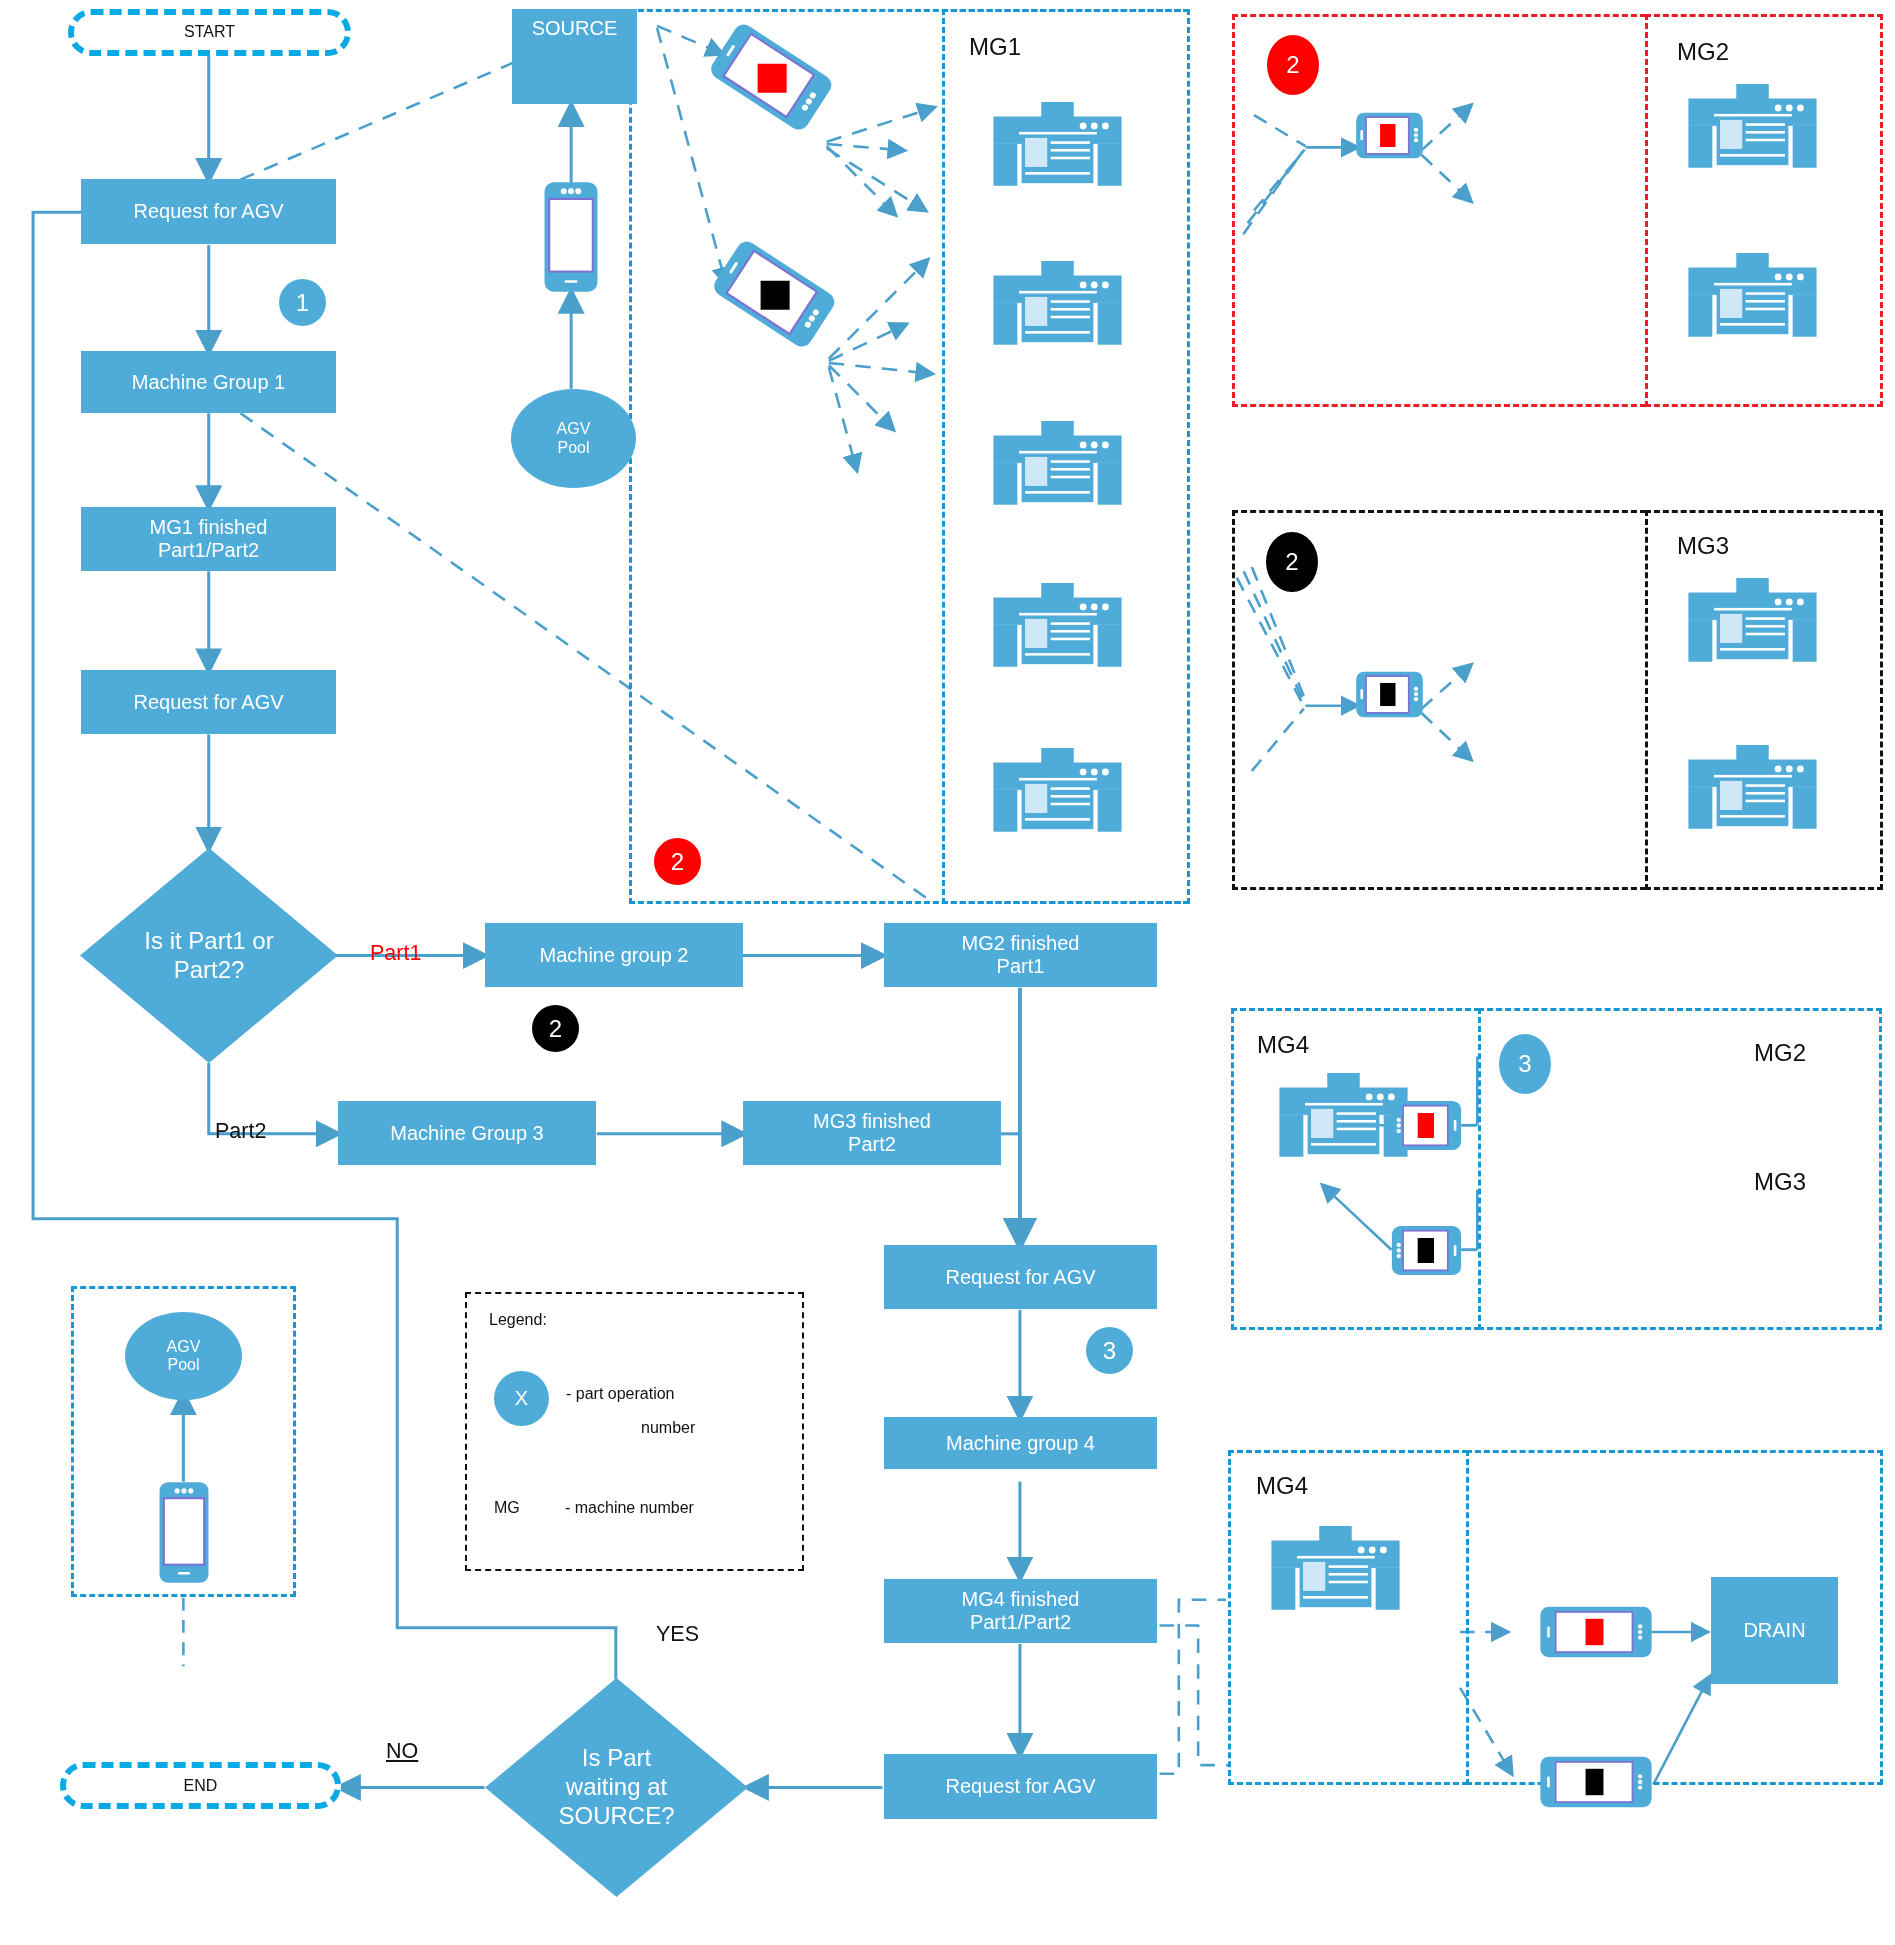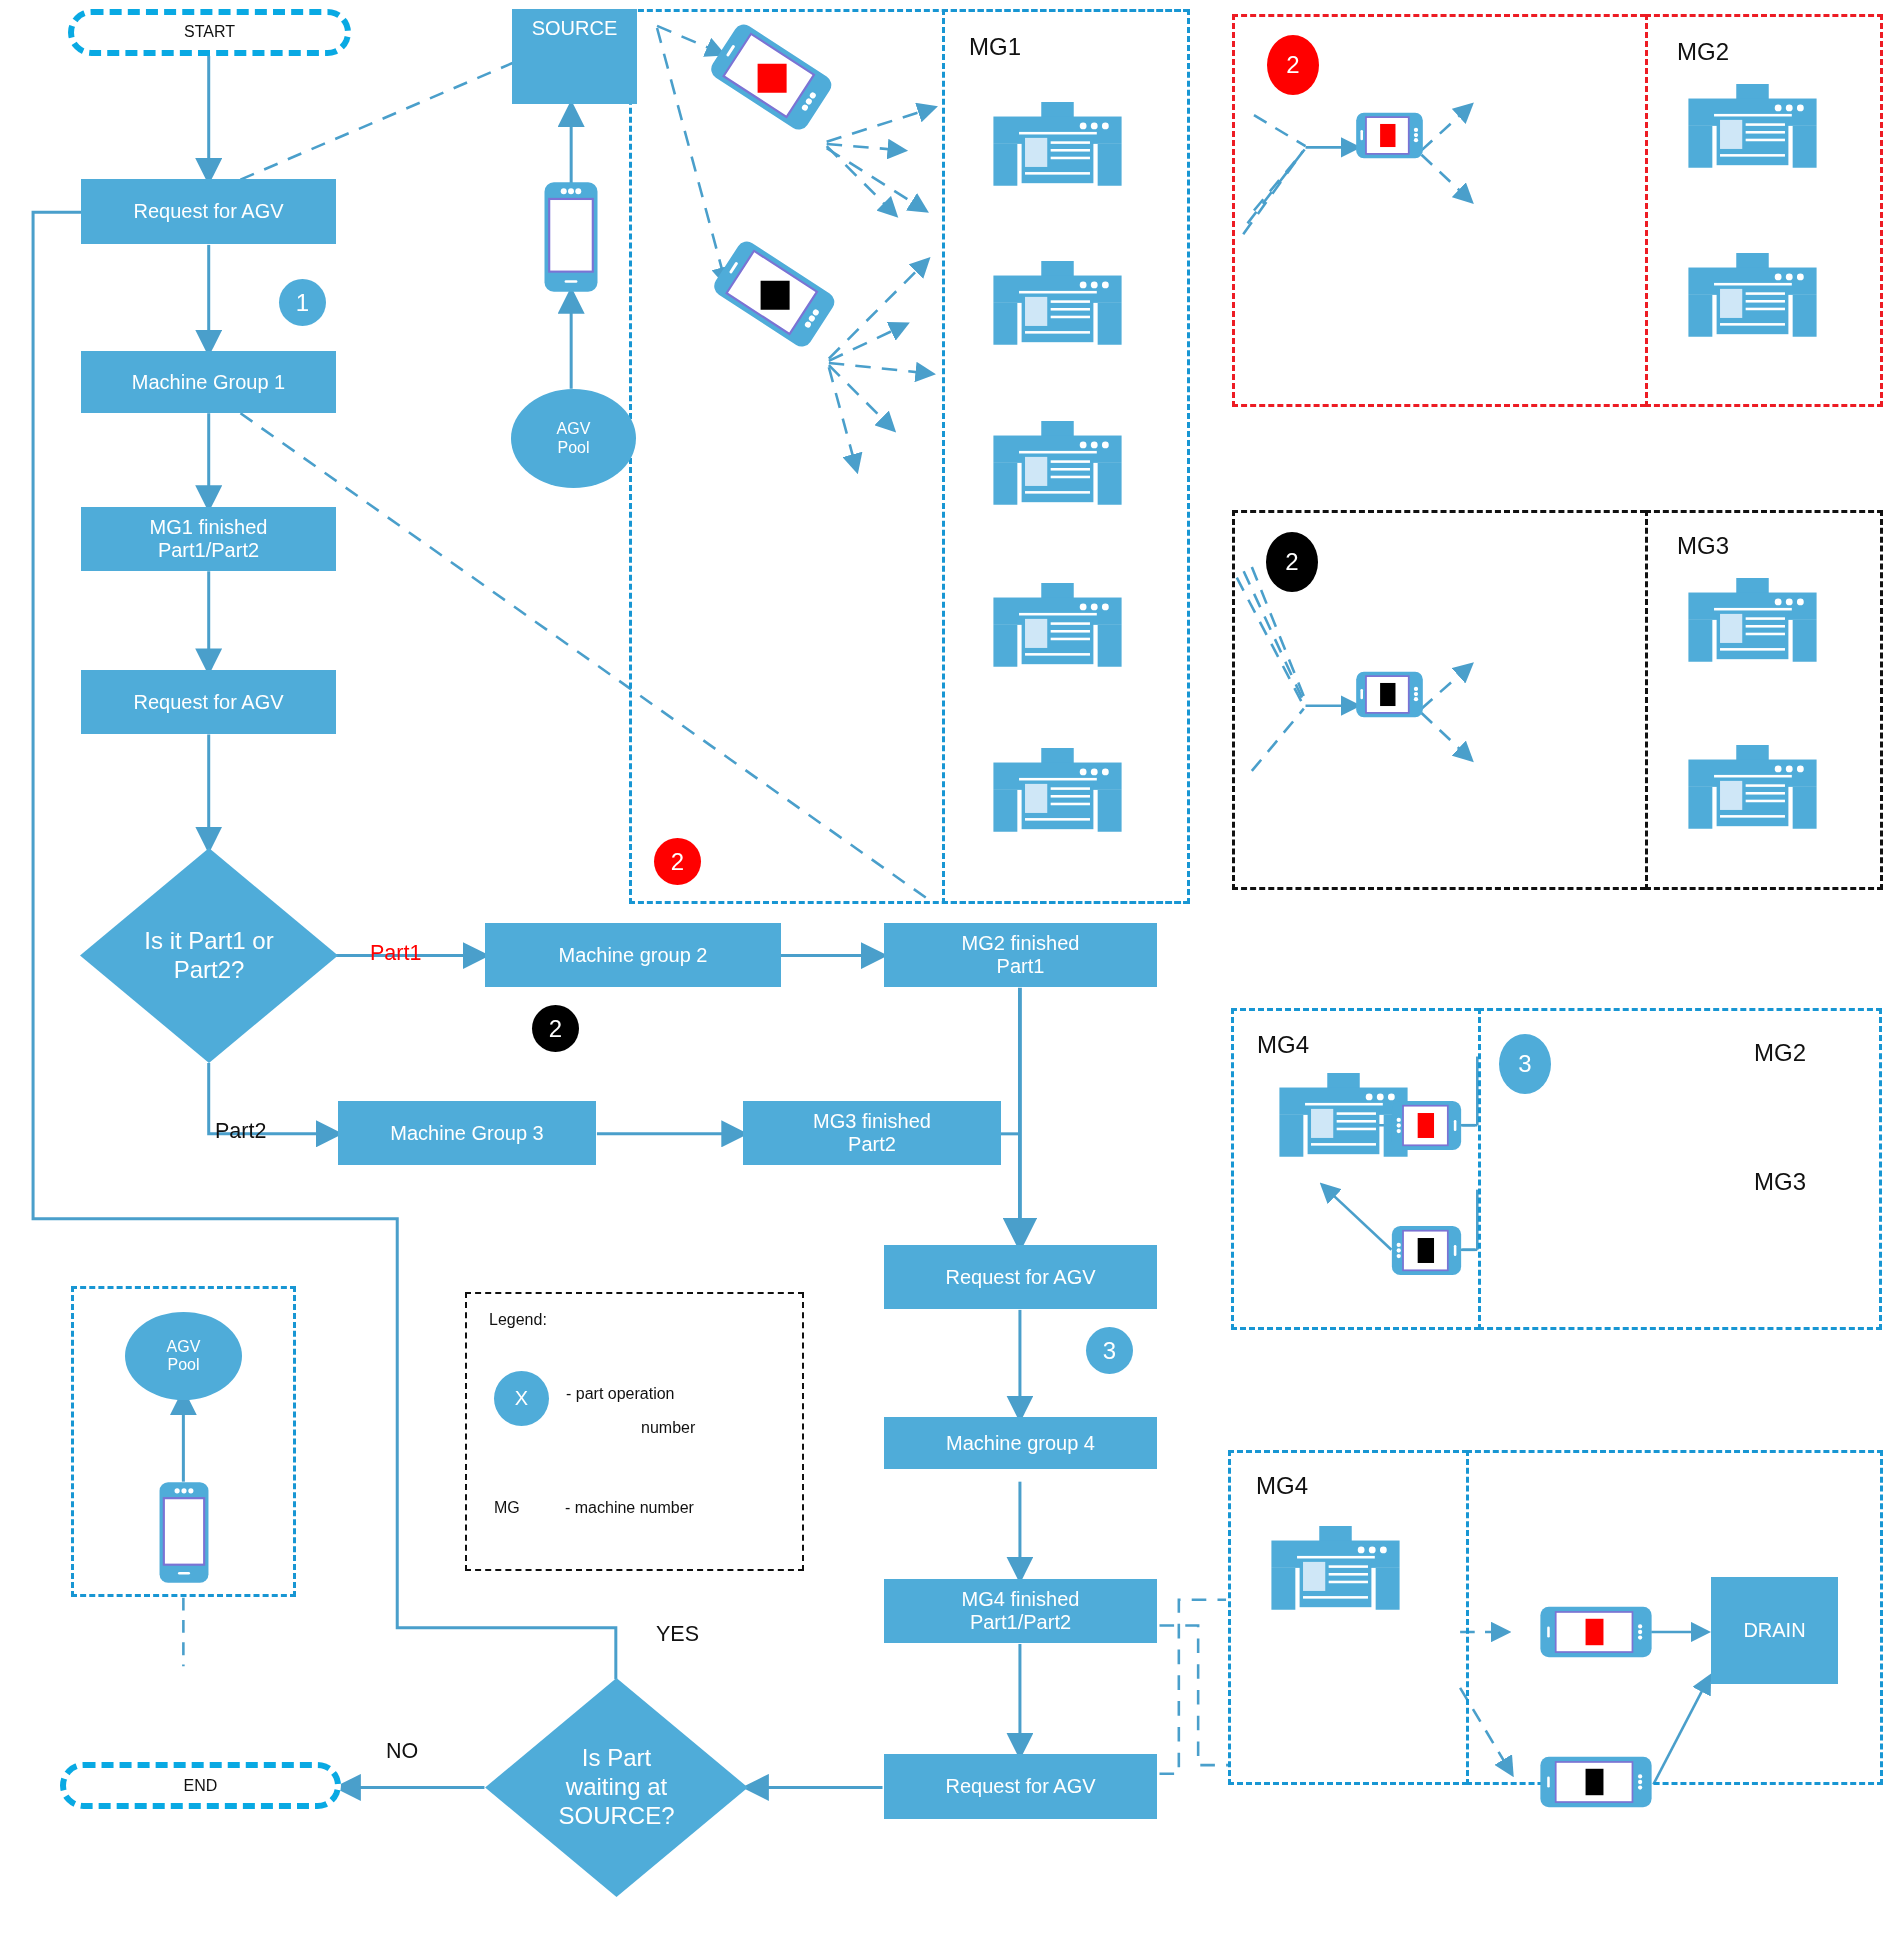--- a/index.html
+++ b/index.html
@@ -220,21 +220,21 @@
     <span>Part2</span>
   </div>
 
   <div class="opnum red" style="left:654px;top:838px;width:47px;height:47px;">
     <span>2</span>
   </div>
   <div class="opnum black" style="left:532px;top:1005px;width:47px;height:47px;">
     <span>2</span>
   </div>
 
-  <div class="node proc" style="left:485px;top:923px;width:296px;height:64px;">
+  <div class="node proc" style="left:485px;top:923px;width:258px;height:64px;">
     <span>Machine group 2</span>
   </div>
 
   <div class="node proc" style="left:884px;top:923px;width:273px;height:64px;flex-direction:column;">
     <span>MG2 finished</span>
     <span>Part1</span>
   </div>
 
   <div class="node proc" style="left:338px;top:1101px;width:258px;height:64px;">
     <span>Machine Group 3</span>
@@ -275,21 +275,21 @@
         <div>Is Part</div>
         <div>waiting at</div>
         <div>SOURCE?</div>
       </div>
     </div>
   </div>
 
   <div class="edgelbl" style="left:656px;top:1622px;">
     <span>YES</span>
   </div>
-  <div class="edgelbl" style="left:386px;top:1739px;">
+  <div class="edgelbl" style="left:386px;top:1739px;text-decoration:underline;">
     <span>NO</span>
   </div>
 
   <div class="node term" style="left:60px;top:1762px;width:281px;height:47px;">
     <span>END</span>
   </div>
 
   <div class="legendbox" style="left:465px;top:1292px;width:339px;height:279px;">
     <div class="legend-t" style="left:22px;top:17px;">Legend:</div>
     <div class="legend-x" style="left:27px;top:77px;width:55px;height:55px;">

